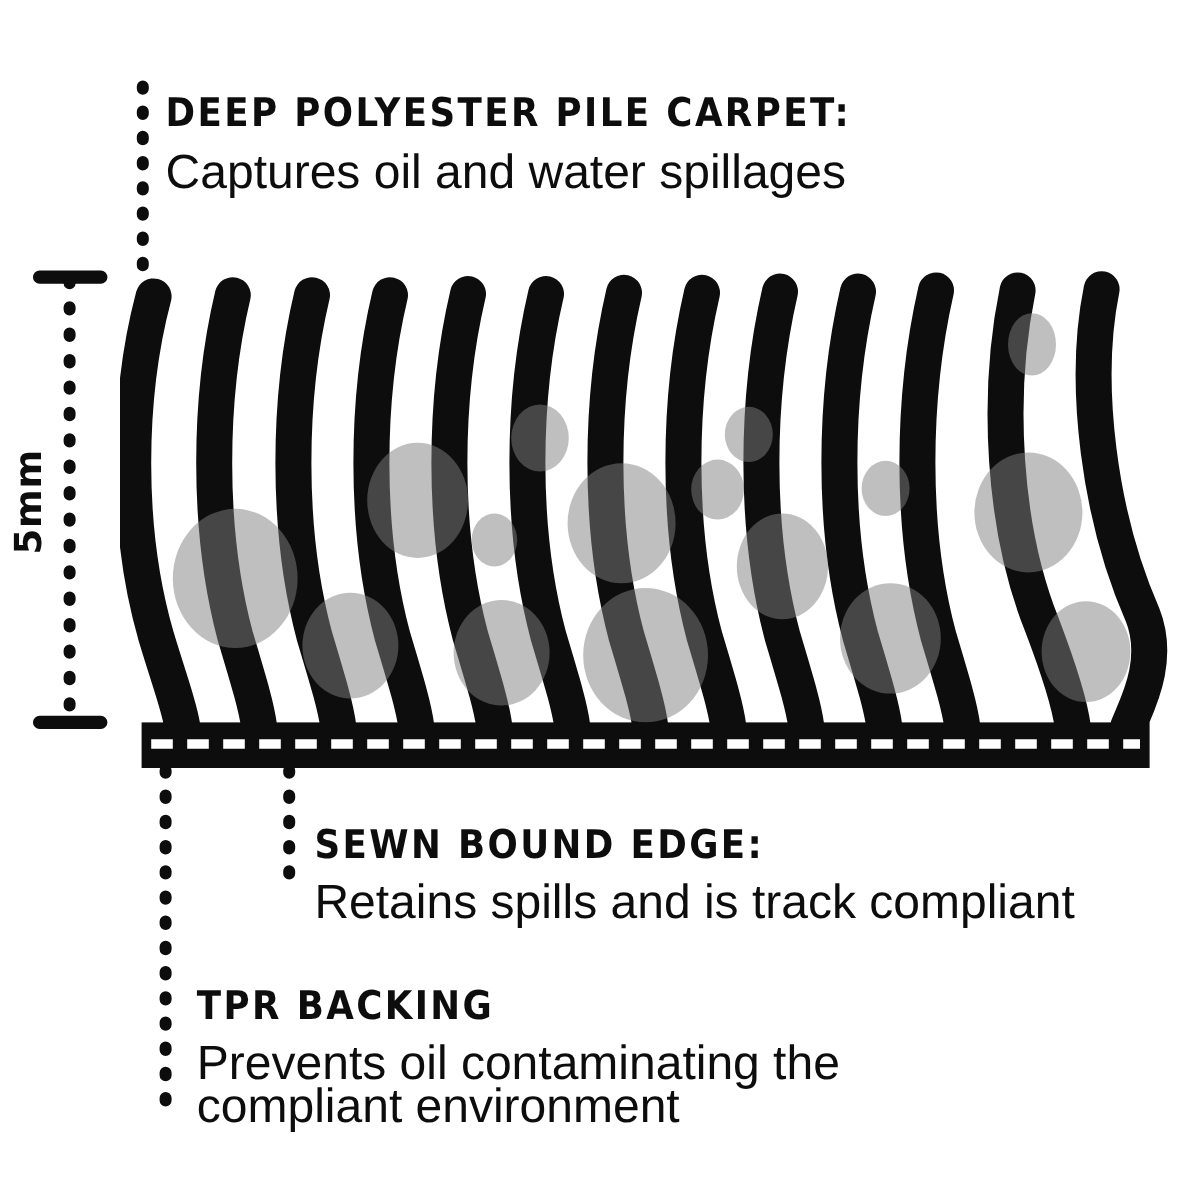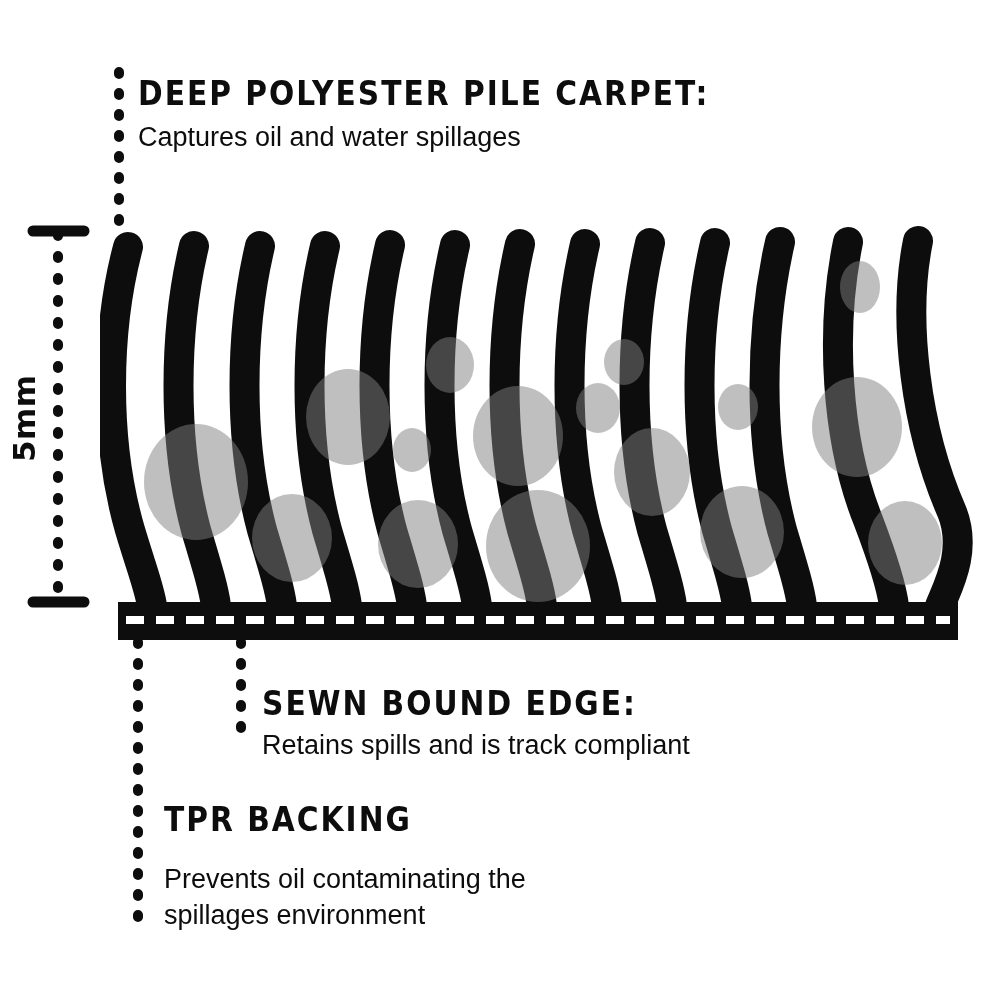--- a/index.html
+++ b/index.html
@@ -16,36 +16,36 @@
   .txt{position:absolute;color:#0d0d0d;white-space:nowrap;}
   .hdr{
     font-weight:700;
     letter-spacing:2.0px;
     font-size:33px;
     font-family:"DejaVu Sans","Liberation Sans",sans-serif;
     font-stretch:condensed;
   }
   .body-line{
     font-weight:400;
-    font-size:27px;
+    font-size:40px;
     letter-spacing:0px;
     font-family:"Liberation Sans","DejaVu Sans",sans-serif;
   }
 
   
   #t-head{left:138px;top:74px;}
   #t-l1{left:138px;top:122px;}
   #t-l2{left:138px;top:160px;}
 
   
   #s-head{left:262px;top:684px;}
   #s-l1{left:262px;top:730px;text-align:right;}
 
   
-  #p-head{left:164px;top:800px;text-align:right;}
+  #p-head{left:164px;top:818px;text-align:right;}
   #p-l1{left:164px;top:864px;}
   #p-l2{left:164px;top:900px;}
 
   
   #dim-label{
     left:-18px;top:402px;
     width:84px;
     text-align:center;
     transform:rotate(-90deg);
     transform-origin:50% 50%;
@@ -123,15 +123,15 @@
   <div class="txt" id="dim-label">5mm</div>
 
   <div class="txt hdr" id="t-head">DEEP POLYESTER PILE CARPET:</div>
   <div class="txt body-line" id="t-l1">Captures oil and water spillages</div>
 
   <div class="txt hdr" id="s-head">SEWN BOUND EDGE:</div>
   <div class="txt body-line" id="s-l1">Retains spills and is track compliant</div>
 
   <div class="txt hdr" id="p-head">TPR BACKING</div>
   <div class="txt body-line" id="p-l1">Prevents oil contaminating the</div>
-  <div class="txt body-line" id="p-l2">spillages environment</div>
+  <div class="txt body-line" id="p-l2">compliant environment</div>
 
 </div>
 
 </body></html>

